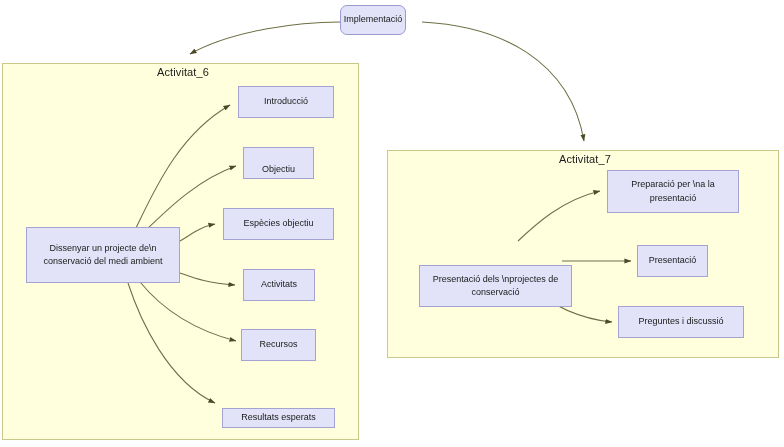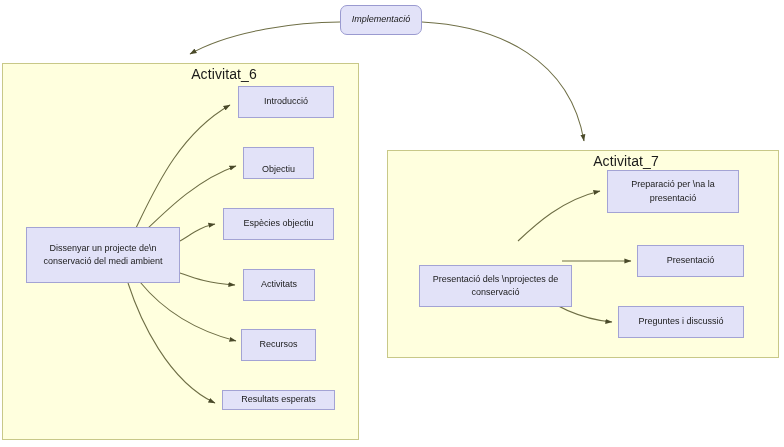--- a/index.html
+++ b/index.html
@@ -14,26 +14,25 @@
   svg.edges{position:absolute;left:0;top:0;width:784px;height:447px;pointer-events:none;}
 
   .cluster{
     position:absolute;
     background:#ffffde;
     border:1px solid #c8c888;
     box-sizing:border-box;
   }
   .cluster-label{
     position:absolute;
-    font-size:14px;
+    font-size:11px;
     color:#1a1a1a;
     white-space:nowrap;
     transform:translateX(-50%);
     letter-spacing:.1px;
-    margin-left:41px;
   }
 
   .node{
     position:absolute;
     background:#e2e2f8;
     border:1px solid #a3a3d4;
     box-sizing:border-box;
     display:flex;
     align-items:center;
     justify-content:center;
@@ -78,21 +77,21 @@
       <path d="M180,273 C194,278 206,283 235,285"></path>
       <path d="M140,282 C158,304 186,328 236,341"></path>
       <path d="M128,283 C140,320 168,381 215,403"></path>
 
       <path d="M518,241 C536,224 562,200 600,191"></path>
       <path d="M562,261 C585,261 608,261 631,261"></path>
       <path d="M524,283 C548,303 578,319 612,322"></path>
     </g>
   </svg>
 
-  <div class="node root" style="left:340px;top:5px;width:82px;height:30px;font-style:italic;">
+  <div class="node root" style="left:340px;top:5px;width:66px;height:30px;">
     <span>Implementació</span>
   </div>
 
   <div class="node" style="left:26px;top:227px;width:154px;height:56px;">
     <span>Dissenyar un projecte de\n conservació del medi ambient</span>
   </div>
 
   <div class="node" style="left:238px;top:86px;width:96px;height:32px;">
     <span>Introducció</span>
   </div>
@@ -106,33 +105,33 @@
   </div>
 
   <div class="node" style="left:241px;top:329px;width:75px;height:32px;">
     <span>Recursos</span>
   </div>
 
   <div class="node" style="left:243px;top:269px;width:72px;height:32px;">
     <span>Activitats</span>
   </div>
 
-  <div class="node" style="left:222px;top:390px;width:113px;height:20px;">
+  <div class="node" style="left:222px;top:408px;width:113px;height:20px;">
     <span>Resultats esperats</span>
   </div>
 
   <div class="node" style="left:419px;top:238px;width:153px;height:42px;margin-top:27px;">
     <span>Presentació dels \nprojectes de conservació</span>
   </div>
 
   <div class="node" style="left:607px;top:170px;width:132px;height:43px;">
     <span>Preparació per \na la presentació</span>
   </div>
 
-  <div class="node" style="left:637px;top:245px;width:107px;height:32px;">
+  <div class="node" style="left:637px;top:245px;width:71px;height:32px;">
     <span>Presentació</span>
   </div>
 
   <div class="node" style="left:618px;top:306px;width:126px;height:32px;">
     <span>Preguntes i discussió</span>
   </div>
 
 </div>
 
 </body></html>

